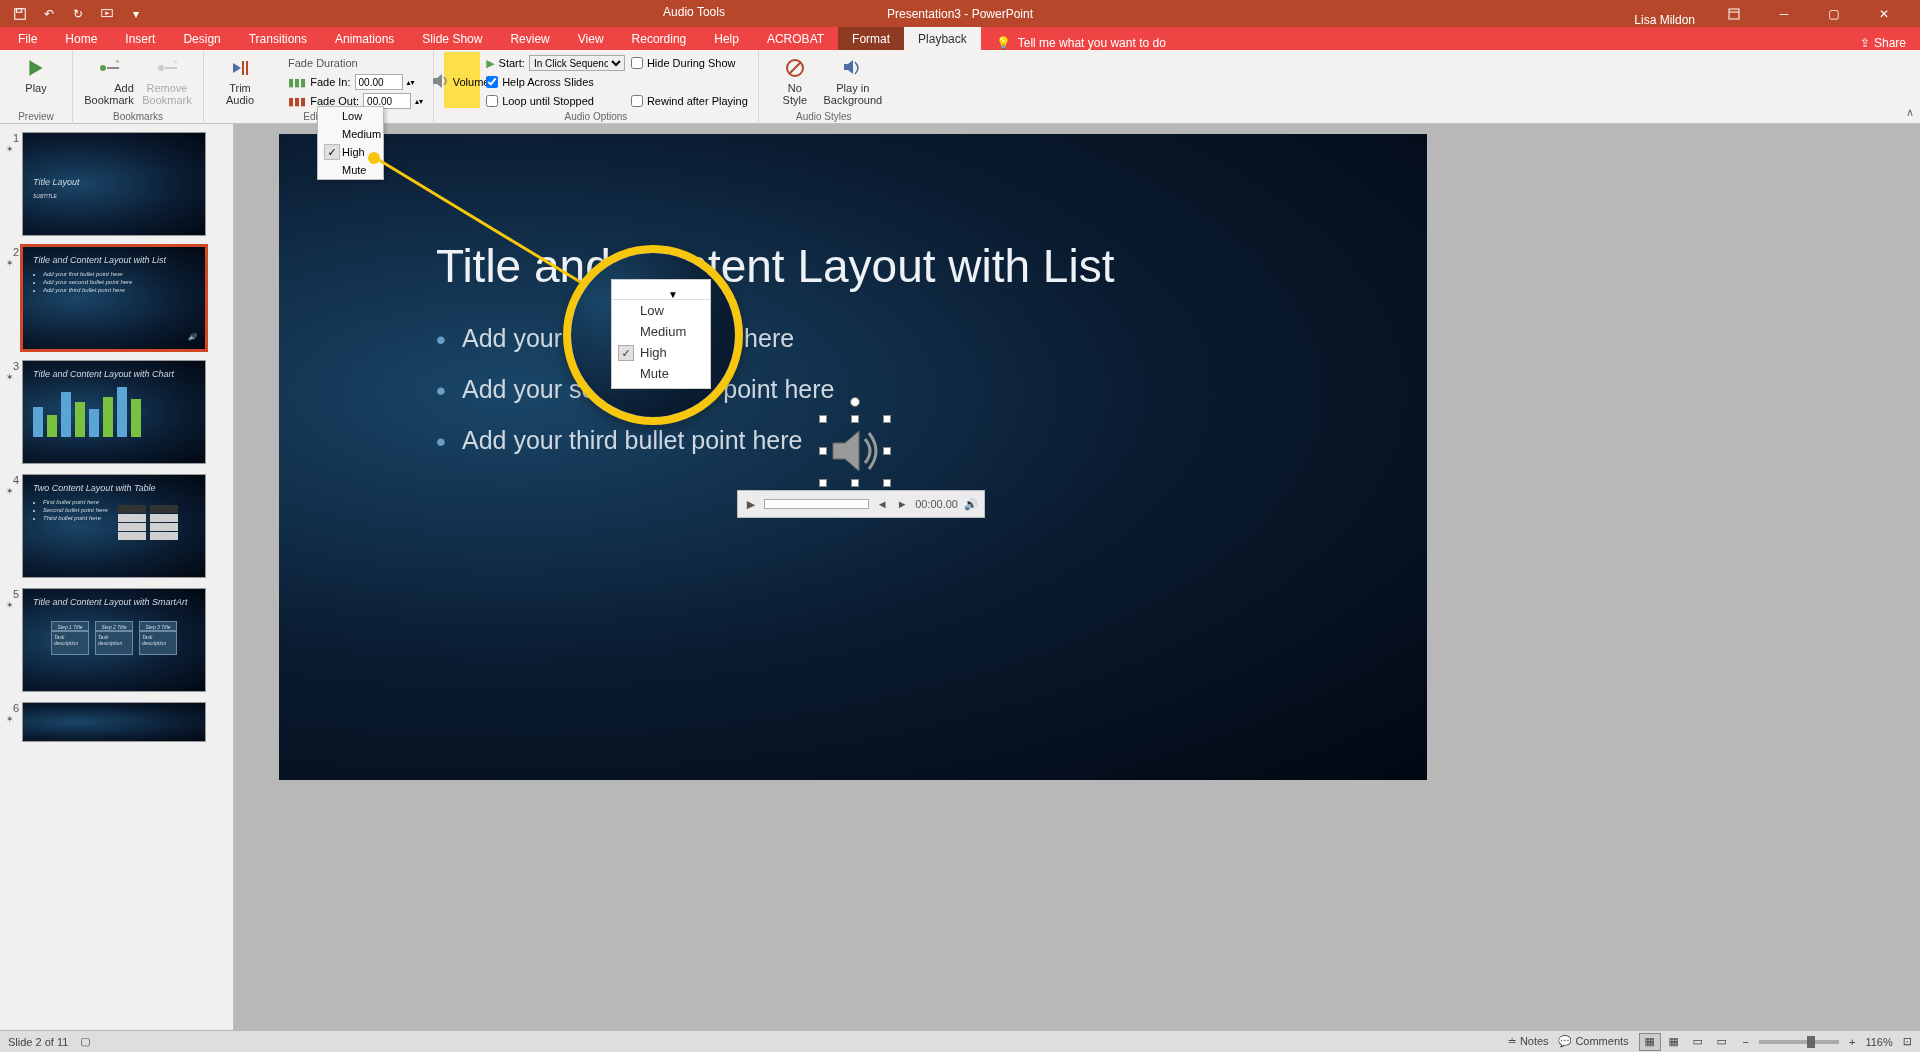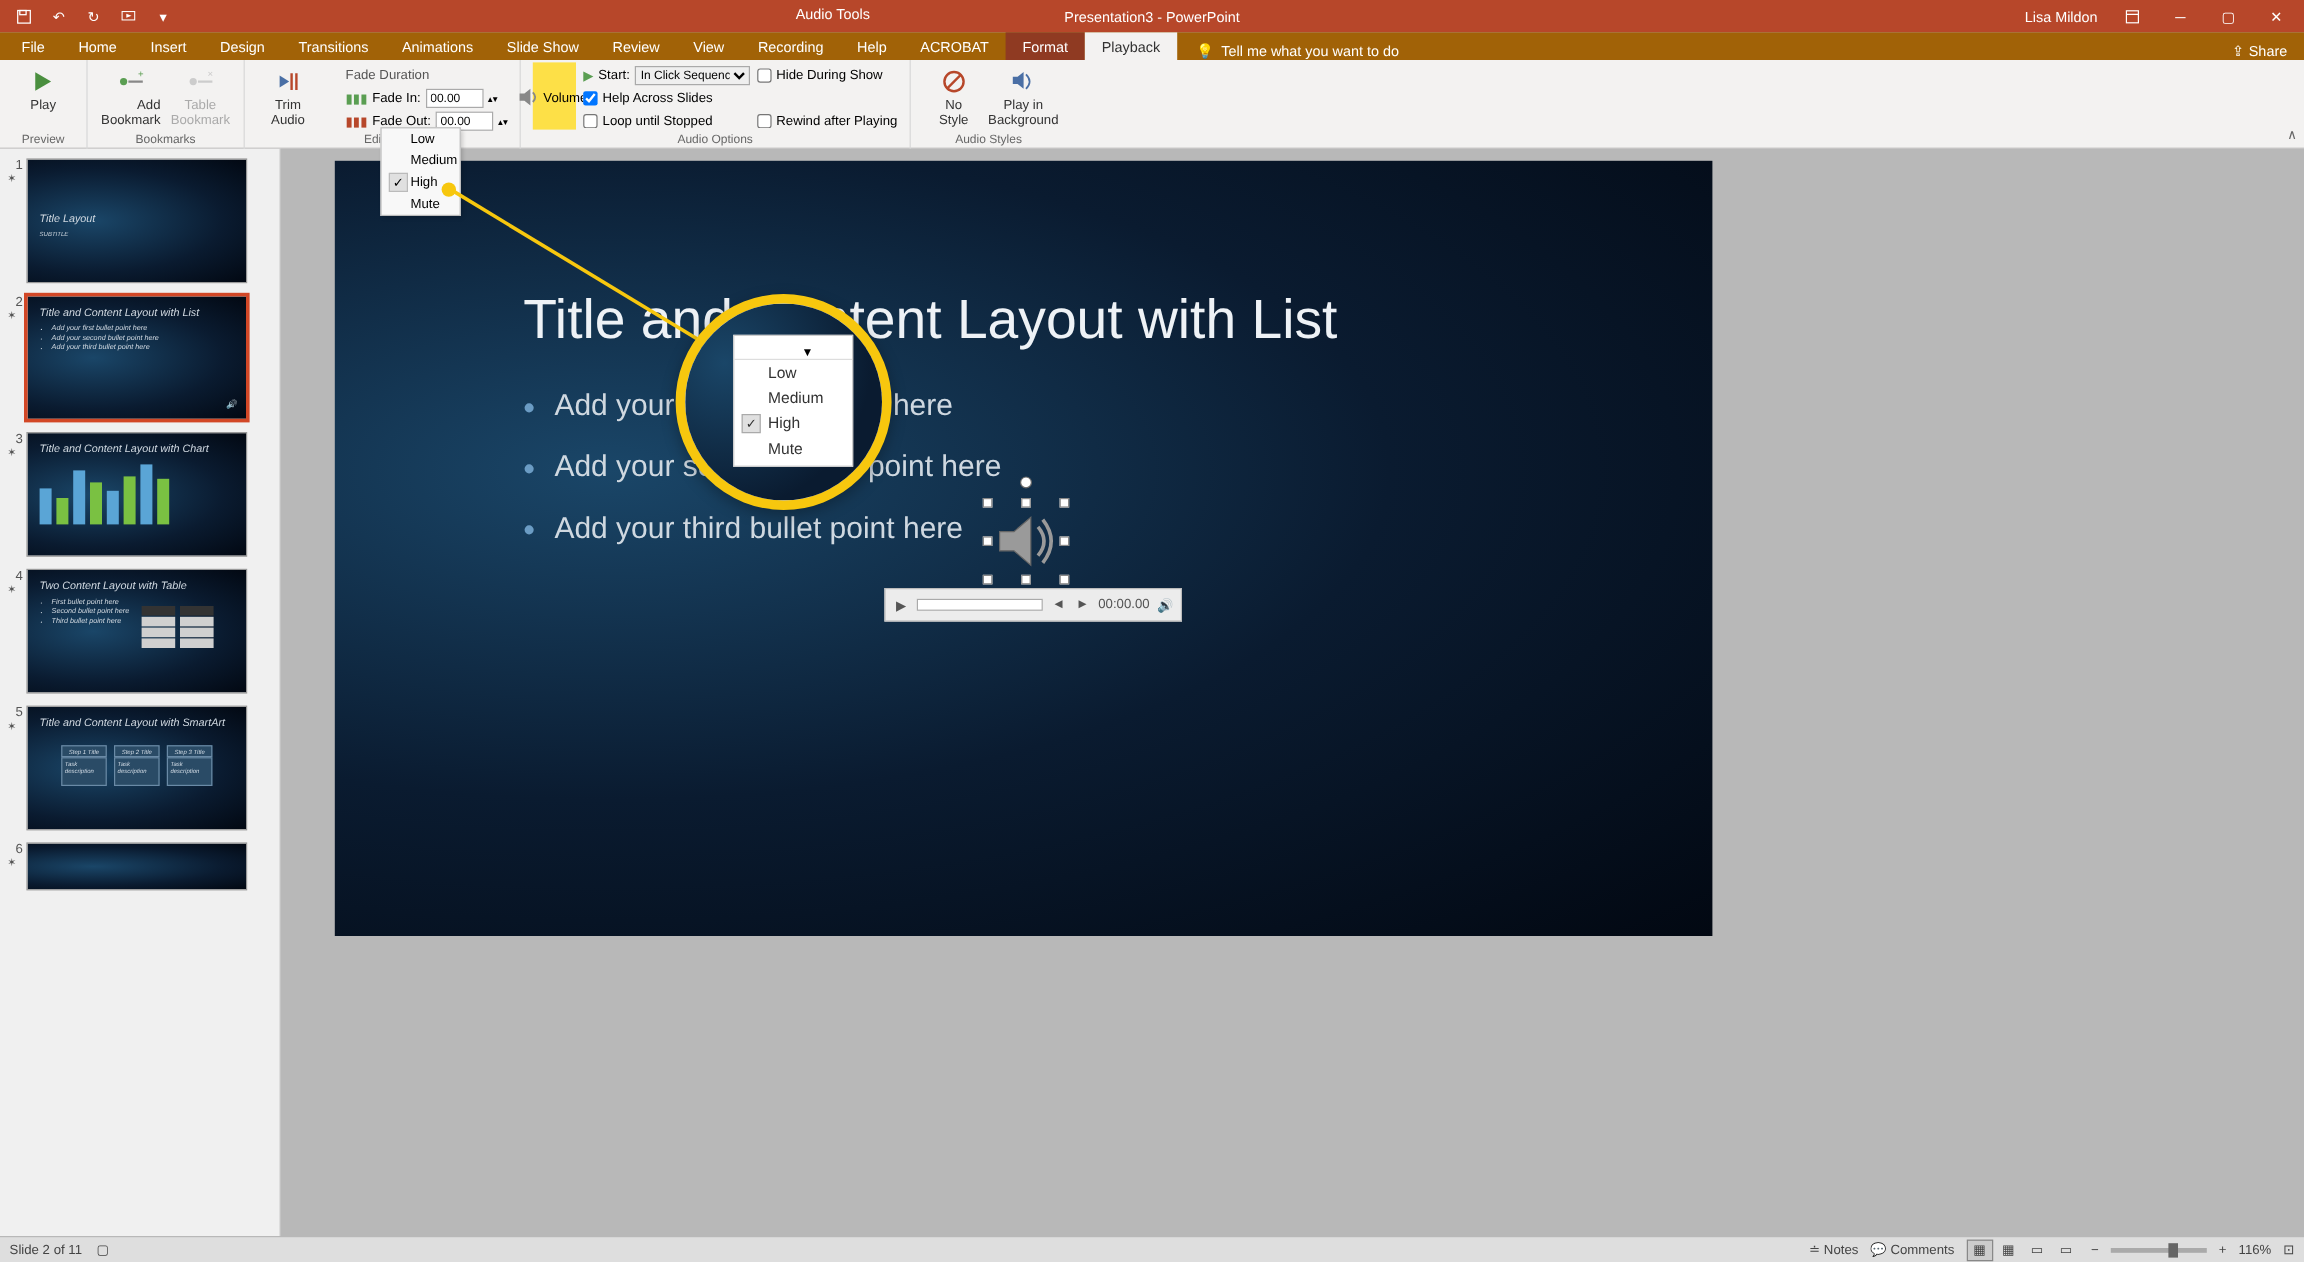--- a/index.html
+++ b/index.html
@@ -4,26 +4,26 @@
 <style>
 * { margin: 0; padding: 0; box-sizing: border-box; font-family: "Segoe UI", Arial, sans-serif; }
 body { width: 1920px; height: 1052px; background: #b8b8b8; overflow: hidden; position: relative; }
 
 
 .titlebar { height: 27px; background: #b7472a; display: flex; align-items: center; color: #fff; font-size: 12px; }
 .titlebar .qat { display: flex; align-items: center; gap: 1px; padding: 0 6px; }
 .titlebar .qat .qat-btn { width: 28px; height: 27px; display: flex; align-items: center; justify-content: center; color: #fff; }
 .titlebar .doc-title { position: absolute; left: 50%; transform: translateX(-50%); font-size: 12px; }
 .titlebar .audio-tools { position: absolute; left: 640px; width: 108px; text-align: center; font-size: 12px; top: 5px; }
-.titlebar .right { margin-left: auto; display: flex; align-items: center; gap: 2px; padding-right: 4px; }
+.titlebar .right { margin-left: auto; display: flex; align-items: flex-end; gap: 12px; padding-right: 17px; }
 .titlebar .right .win-btn { width: 38px; height: 27px; display: flex; align-items: center; justify-content: center; }
 .titlebar .user { font-size: 12px; margin-right: 8px; }
 
 
-.tabs { height: 23px; background: #a16207; display: flex; align-items: flex-end; padding-left: 4px; }
+.tabs { height: 23px; background: #ef4444; display: flex; align-items: flex-end; padding-left: 4px; }
 .tab { padding: 4px 14px; color: #fff; font-size: 12px; height: 23px; display: flex; align-items: center; }
 .tab.file { }
 .tab.active { background: #f3f2f1; color: #333; }
 .tab.contextual { background: #8f3a22; }
 .tabs .tell-me { display: flex; align-items: center; color: #fff; font-size: 12px; margin-left: 16px; gap: 6px; }
 .tabs .share { margin-left: auto; display: flex; align-items: center; color: #fff; font-size: 12px; padding: 0 14px; gap: 4px; }
 
 
 .ribbon { height: 74px; background: #f3f2f1; display: flex; border-bottom: 1px solid #c0c0c0; position: relative; }
 .group { display: flex; flex-direction: column; align-items: center; padding: 2px 10px 0; height: 74px; border-right: 1px solid #d8d8d8; }
@@ -199,21 +199,21 @@
 Bookmark</span>
       </div>
       <div class="big-btn disabled">
         <div class="ico">
             <svg width="24" height="20" viewBox="0 0 24 20">
               <circle cx="6" cy="10" r="3" fill="#ccc"></circle>
               <line x1="10" y1="10" x2="22" y2="10" stroke="#ccc" stroke-width="2"></line>
               <text x="18" y="6" font-size="8" fill="#ccc">×</text>
             </svg>
           </div>
-        <span style="white-space: pre-line; text-align:center;">Table
+        <span style="white-space: pre-line; text-align:center;">Remove
 Bookmark</span>
       </div>
     </div>
     <div class="group-label">Bookmarks</div>
   </div>
 
   <div class="group">
     <div class="group-body">
       <div class="big-btn">
         <div class="ico">

